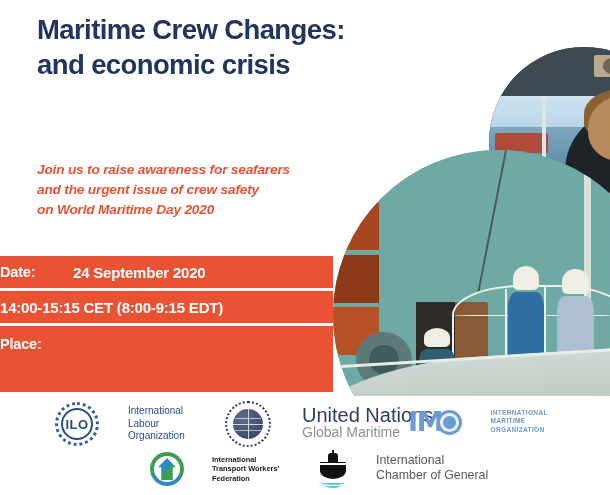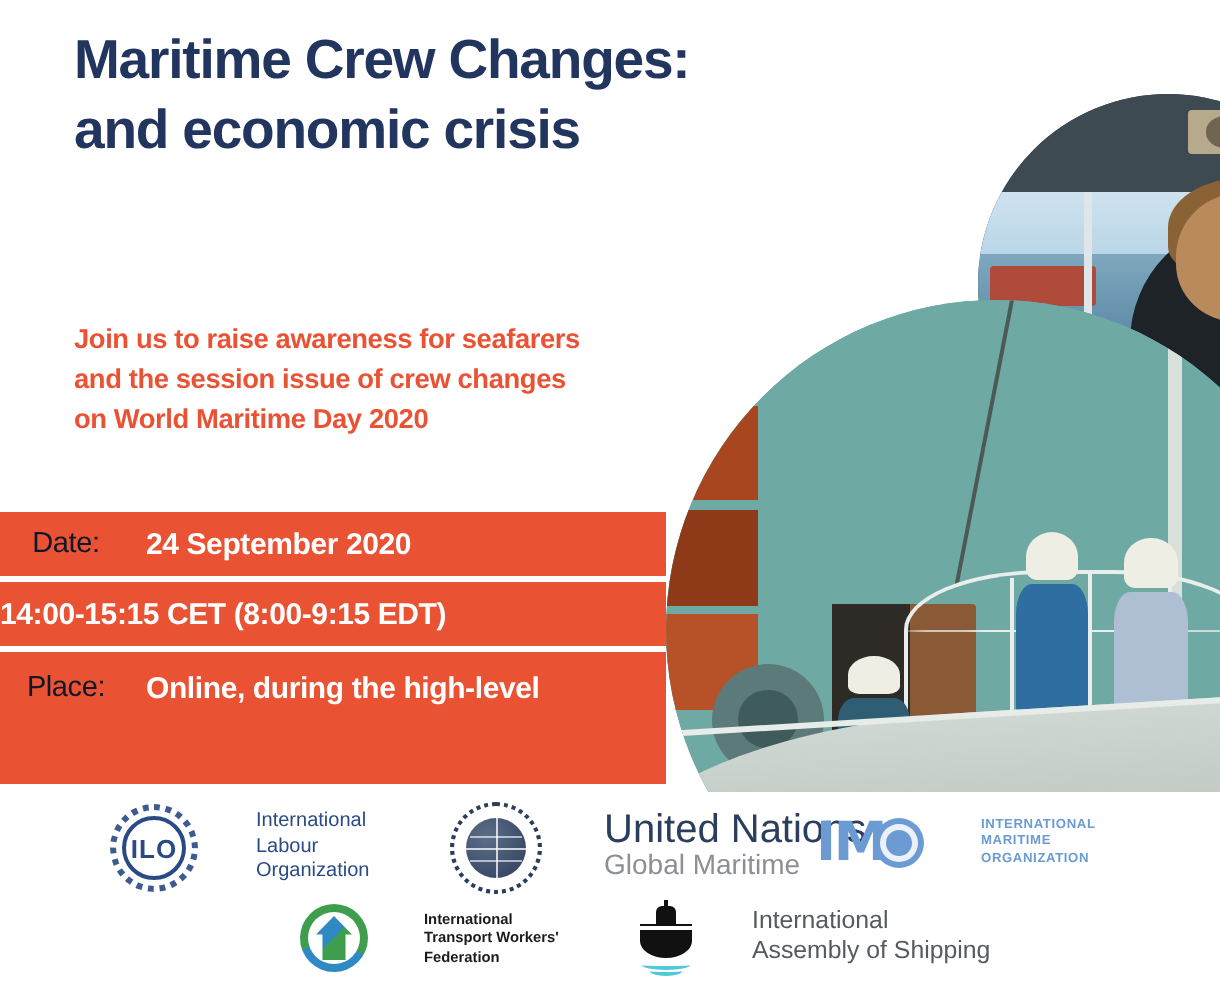--- a/index.html
+++ b/index.html
@@ -71,40 +71,40 @@
   .ps-c2{position:absolute;left:0;top:33%;width:100%;height:30%;background:#8e3a19;}
   .ps-c3{position:absolute;left:0;top:66%;width:100%;height:30%;background:#b75128;}
 
   
   .details{
     position:absolute;left:0;top:256px;width:333px;height:136px;background:#ea5234;
   }
   .det-row{position:relative;display:flex;align-items:flex-start;}
   .det-sep{height:3px;background:#ffffff;width:100%;}
   .det-label{
-    color:#0f172a;font-weight:normal;font-size:14.5px;line-height:17px;
-    width:66px;text-align:center;padding-right:7px;flex:0 0 auto;letter-spacing:-0.2px;
+    color:#ffffff;font-weight:bold;font-size:14.5px;line-height:17px;
+    width:66px;text-align:left;padding-right:7px;flex:0 0 auto;letter-spacing:-0.2px;
   }
   .det-value{
     color:#ffffff;font-weight:bold;font-size:15px;line-height:17px;letter-spacing:-0.2px;
   }
   .det-value .ln{display:block;}
   .row-date{padding:8px 0 7px 0;}
   .row-time{padding:8px 0 7px 0;}
-  .row-place{padding:10px 0 8px 0;}
+  .row-place{padding:10px 0 8px 0;gap:48px;}
 
   
   .title{
     position:absolute;left:37px;top:12px;width:400px;
     color:#22355f;font-weight:bold;font-size:27.5px;line-height:35px;letter-spacing:-0.6px;
   }
   .title .ln{display:block;white-space:nowrap;}
   .subtitle{
     position:absolute;left:37px;top:160px;width:330px;
-    color:#ea5234;font-weight:bold;font-size:13.7px;line-height:20px;letter-spacing:-0.2px;
+    color:#ea5234;font-weight:bold;font-size:13.7px;line-height:20px;letter-spacing:-0.2px;font-style:italic;
   }
   .subtitle .ln{display:block;white-space:nowrap;}
 
   
   .logos{position:absolute;left:0;top:396px;width:610px;height:99px;background:#fff;}
   .logo-row{position:absolute;display:flex;align-items:center;}
   .logo-mark{flex:0 0 auto;position:relative;}
   .logo-text{font-size:8.2px;line-height:10.5px;}
   .logo-text .ln{display:block;white-space:nowrap;margin-left:20px;}
 
@@ -230,41 +230,40 @@
     </div>
   </div>
 
   <div class="title">
     <span class="ln">Maritime Crew Changes:</span>
     <span class="ln">and economic crisis</span>
   </div>
 
   <div class="subtitle">
     <span class="ln">Join us to raise awareness for seafarers</span>
-    <span class="ln">and the session issue of crew changes</span>
+    <span class="ln">and the urgent issue of crew safety</span>
     <span class="ln">on World Maritime Day 2020</span>
   </div>
 
   <div class="details">
 
     <div class="det-row row-date">
       <span class="det-label">Date:</span>
       <span class="det-value">24 September 2020</span>
     </div>
     <div class="det-sep"></div>
 
     <div class="det-row row-time">
       <span class="det-value">14:00-15:15 CET (8:00-9:15 EDT)</span>
     </div>
     <div class="det-sep"></div>
 
     <div class="det-row row-place">
       <span class="det-label">Place:</span>
       <span class="det-value">
-        <span class="ln">Online, during the high-level</span>
       </span>
     </div>
   </div>
 
   <div class="logos">
 
     <div class="logo-row ilo">
       <div class="logo-mark">
         <div class="ilo-wreath"></div>
         <div class="ilo-inner"></div>
@@ -319,18 +318,18 @@
       <div class="logo-mark">
         <div class="ics-mast"></div>
         <div class="ics-house"></div>
         <div class="ics-hull"></div>
         <div class="ics-hull-stripe"></div>
         <div class="ics-wave1"></div>
         <div class="ics-wave2"></div>
       </div>
       <div class="logo-text">
         <span class="ln">International</span>
-        <span class="ln">Assembly of Shipping</span>
+        <span class="ln">Chamber of General</span>
       </div>
     </div>
 
   </div>
 </div>
 
 </body></html>

